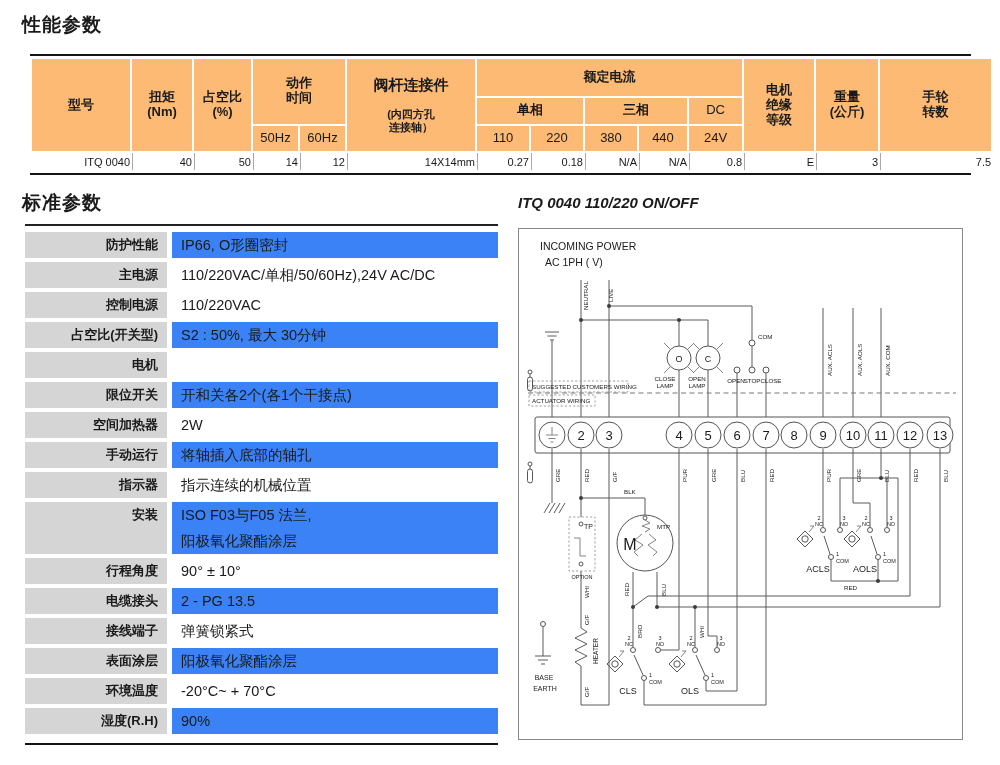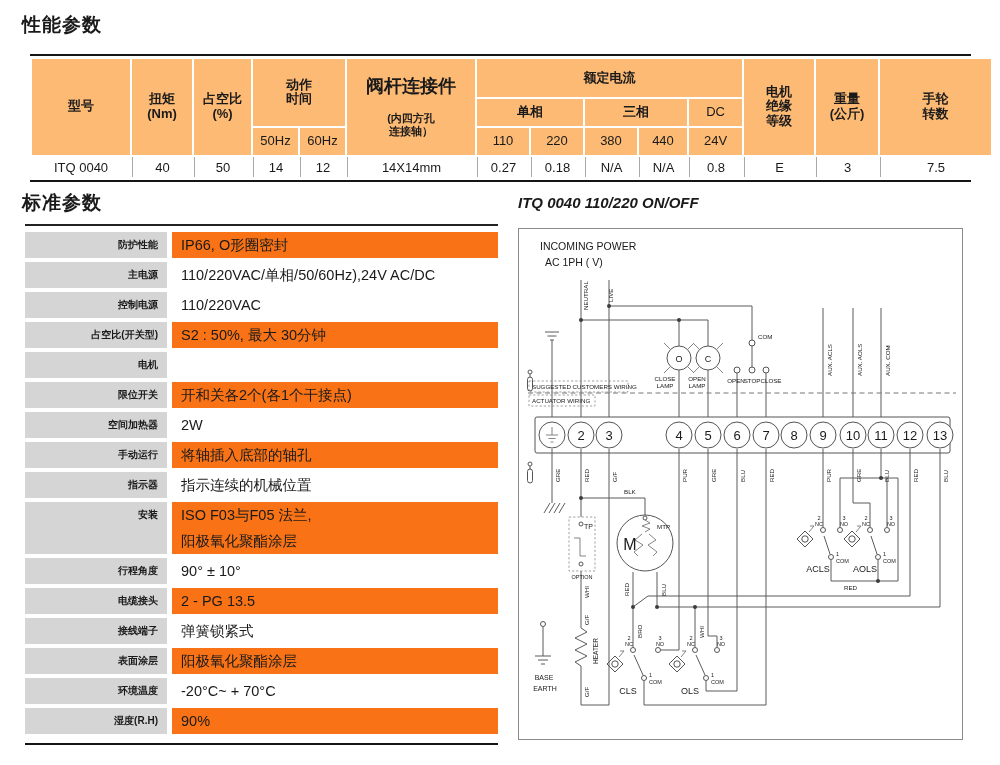--- a/index.html
+++ b/index.html
@@ -5,33 +5,33 @@
   html,body{margin:0;padding:0}
   body{width:1000px;height:765px;background:#fff;font-family:"Liberation Sans","DejaVu Sans",sans-serif;color:#1a1a1a;position:relative;overflow:hidden}
   .abs{position:absolute}
   .sec-title{font-size:19px;font-weight:bold;letter-spacing:1px;margin:0}
 
   
   #perf-wrap{left:30px;top:54px;width:941px;border-top:2.5px solid #151515;border-bottom:2.5px solid #151515;padding:1px 0}
   #perf-wrap table{border-collapse:separate;border-spacing:2px;width:941px;table-layout:fixed}
   #perf-wrap th{background:#fdba74;text-align:center;vertical-align:middle;white-space:pre-line;font-size:13px;font-weight:bold;line-height:1.15;padding:2px 1px}
   #perf-wrap th.light{font-weight:normal}
-  #perf-wrap .stem-t{font-size:18px;font-weight:bold;display:block}
+  #perf-wrap .stem-t{font-size:15px;font-weight:bold;display:block}
   #perf-wrap .stem-s{font-size:11px;font-weight:bold;display:block;white-space:pre-line;line-height:1.2}
-  #perf-wrap td{text-align:center;font-size:13px;padding:3px 0 2px;border-left:1px solid #a9a9a9;white-space:nowrap}
+  #perf-wrap td{text-align:right;font-size:11px;padding:3px 0 2px;border-left:1px solid #a9a9a9;white-space:nowrap}
   #perf-wrap td:first-child{border-left:none}
   #perf-wrap tr.r1 th{height:30px}
   #perf-wrap tr.r2 th,#perf-wrap tr.r3 th{height:20px}
 
   
   #std-wrap{left:25px;top:224px;width:473px;border-top:2px solid #222;border-bottom:2.5px solid #151515;padding:6px 0 5px}
   .srow{display:flex;margin-bottom:4px;font-size:14.5px;line-height:26px}
-  .slabel{width:142px;background:#d5d5d5;text-align:right;padding-right:9px;font-weight:bold;box-sizing:border-box;font-size:10px}
+  .slabel{width:142px;background:#d5d5d5;text-align:right;padding-right:9px;font-weight:bold;box-sizing:border-box;font-size:13px}
   .sval{flex:1;margin-left:5px;padding-left:9px;white-space:pre-line}
-  .sval.gray{background:#f97316}
+  .sval.gray{background:#3b82f6}
 
   
   .dtitle{left:518px;top:194px;width:440px;text-align:left;font-weight:bold;font-style:italic;font-size:15px}
   #diagram{left:518px;top:226px}
   #diagram svg{display:block}
   #diagram text{fill:#1a1a1a}
   .s55{font-size:5.5px}.s6{font-size:6.2px}.s65{font-size:6.5px}.s7{font-size:7px}
   .s9{font-size:9px}.s10{font-size:10.5px}.s13{font-size:13px}.s16{font-size:16px}
   .mid{text-anchor:middle}
   .wire{stroke:#5a5a5a;stroke-width:1;fill:none}

